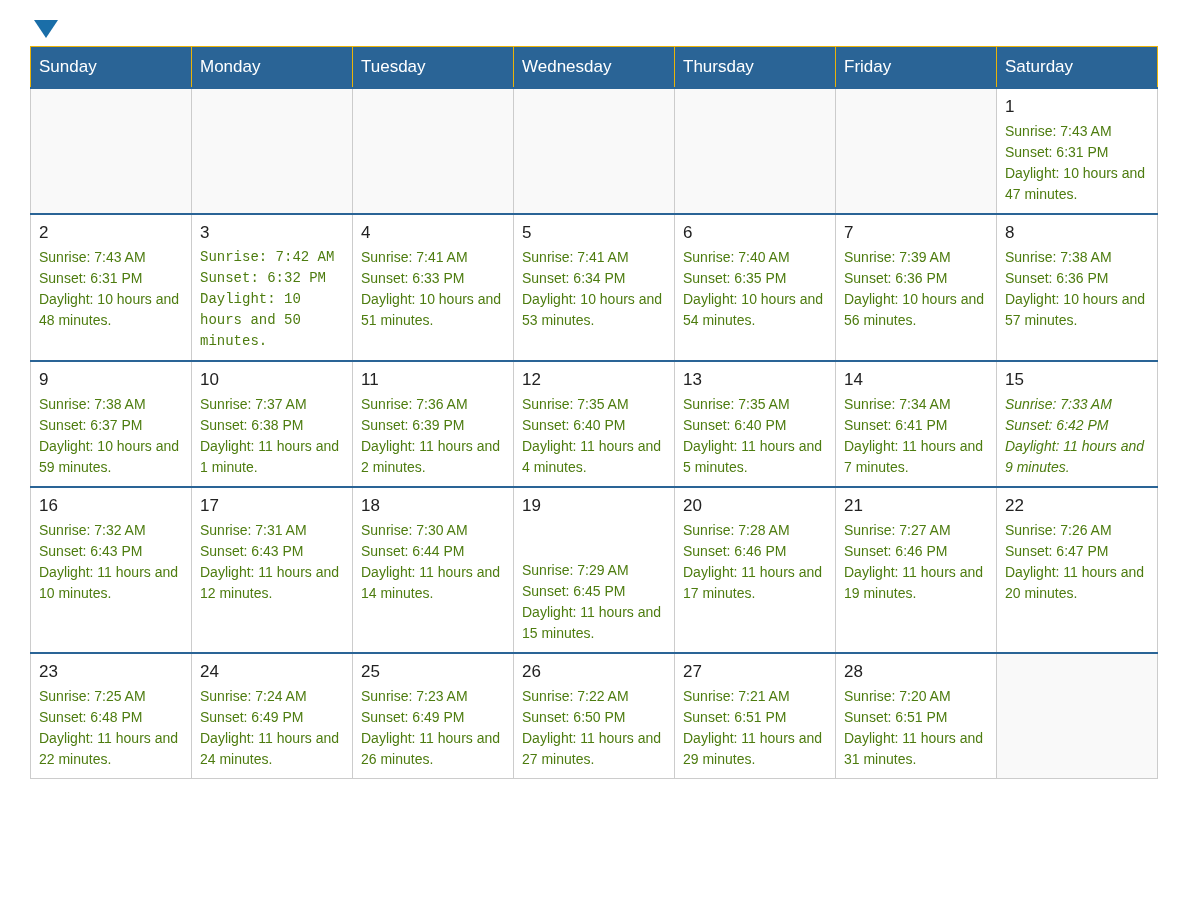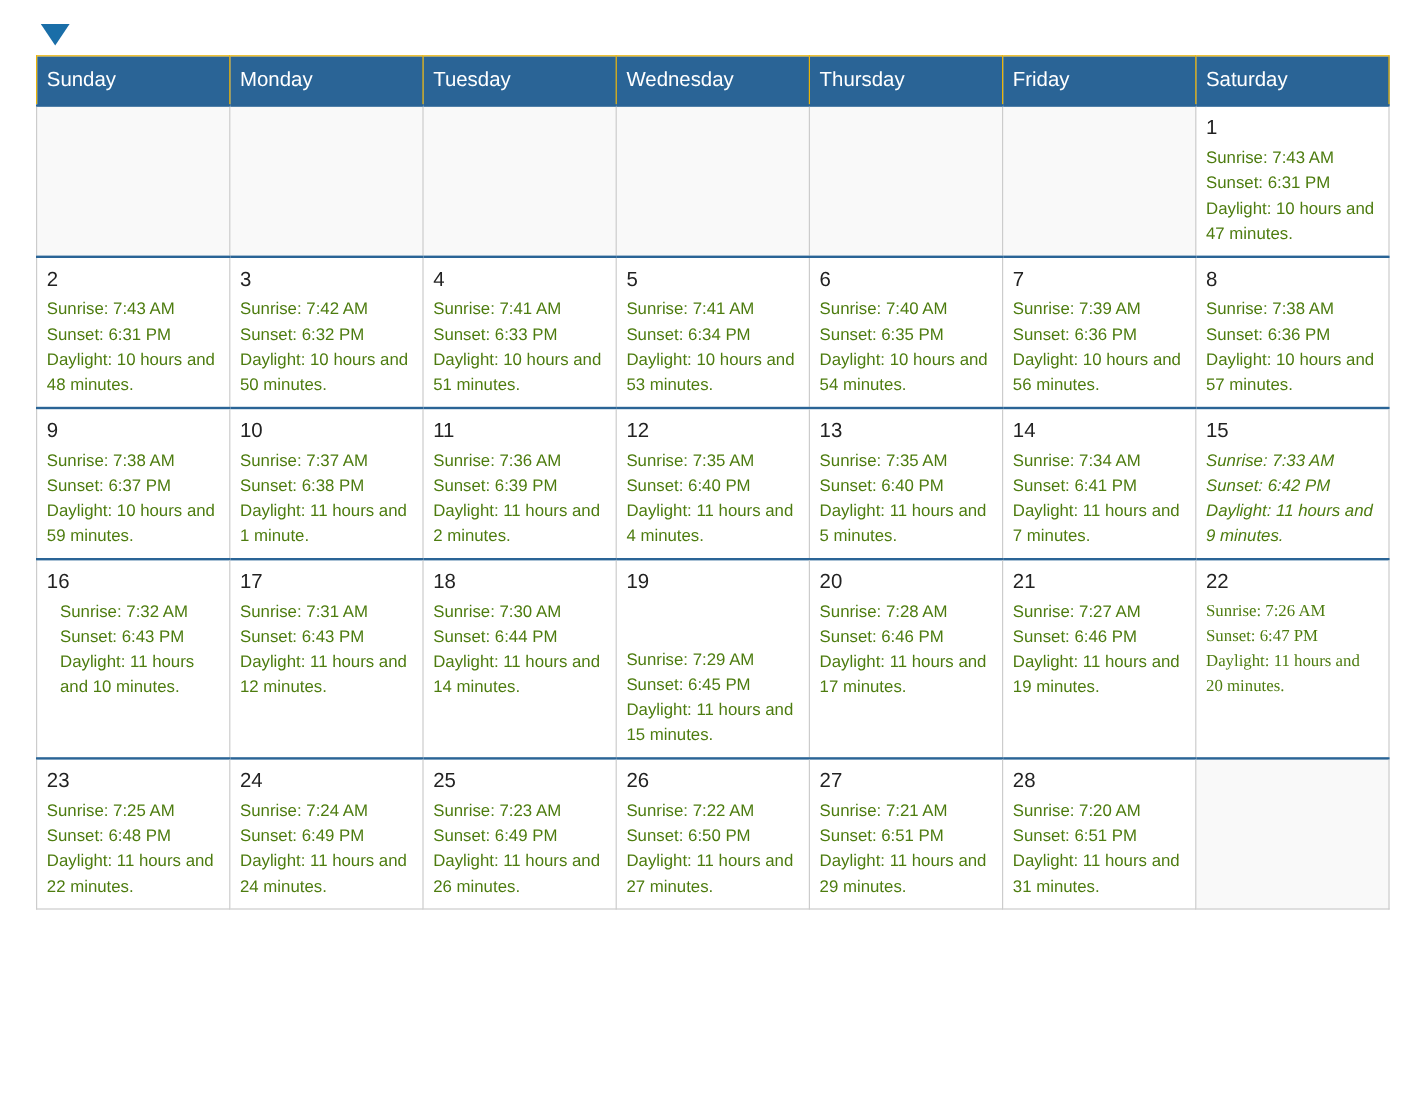--- a/index.html
+++ b/index.html
@@ -143,21 +143,21 @@
       </tr>
       <tr class="week-row">
         <td>
           <span class="day-number">2</span>
           <div class="day-info" style="white-space: pre-line;">Sunrise: 7:43 AM
 Sunset: 6:31 PM
 Daylight: 10 hours and 48 minutes.</div>
         </td>
         <td>
           <span class="day-number">3</span>
-          <div class="day-info" style="white-space: pre-line;">Sunrise: 7:42 AM
+          <div class="day-info" style="white-space: pre-line; font-family: Liberation Mono, monospace;">Sunrise: 7:42 AM
 Sunset: 6:32 PM
 Daylight: 10 hours and 50 minutes.</div>
         </td>
         <td>
           <span class="day-number">4</span>
           <div class="day-info" style="white-space: pre-line;">Sunrise: 7:41 AM
 Sunset: 6:33 PM
 Daylight: 10 hours and 51 minutes.</div>
         </td>
         <td>
@@ -225,21 +225,21 @@
         <td>
           <span class="day-number">15</span>
           <div class="day-info" style="white-space: pre-line; font-style: italic;">Sunrise: 7:33 AM
 Sunset: 6:42 PM
 Daylight: 11 hours and 9 minutes.</div>
         </td>
       </tr>
       <tr class="week-row">
         <td>
           <span class="day-number">16</span>
-          <div class="day-info" style="white-space: pre-line; margin-left: 11px;">Sunrise: 7:32 AM
+          <div class="day-info" style="white-space: pre-line;">Sunrise: 7:32 AM
 Sunset: 6:43 PM
 Daylight: 11 hours and 10 minutes.</div>
         </td>
         <td>
           <span class="day-number">17</span>
           <div class="day-info" style="white-space: pre-line;">Sunrise: 7:31 AM
 Sunset: 6:43 PM
 Daylight: 11 hours and 12 minutes.</div>
         </td>
         <td>
@@ -261,21 +261,21 @@
 Daylight: 11 hours and 17 minutes.</div>
         </td>
         <td>
           <span class="day-number">21</span>
           <div class="day-info" style="white-space: pre-line;">Sunrise: 7:27 AM
 Sunset: 6:46 PM
 Daylight: 11 hours and 19 minutes.</div>
         </td>
         <td>
           <span class="day-number">22</span>
-          <div class="day-info" style="white-space: pre-line; font-family: Liberation Serif, serif;">Sunrise: 7:26 AM
+          <div class="day-info" style="white-space: pre-line;">Sunrise: 7:26 AM
 Sunset: 6:47 PM
 Daylight: 11 hours and 20 minutes.</div>
         </td>
       </tr>
       <tr class="week-row">
         <td>
           <span class="day-number">23</span>
           <div class="day-info" style="white-space: pre-line;">Sunrise: 7:25 AM
 Sunset: 6:48 PM
 Daylight: 11 hours and 22 minutes.</div>

